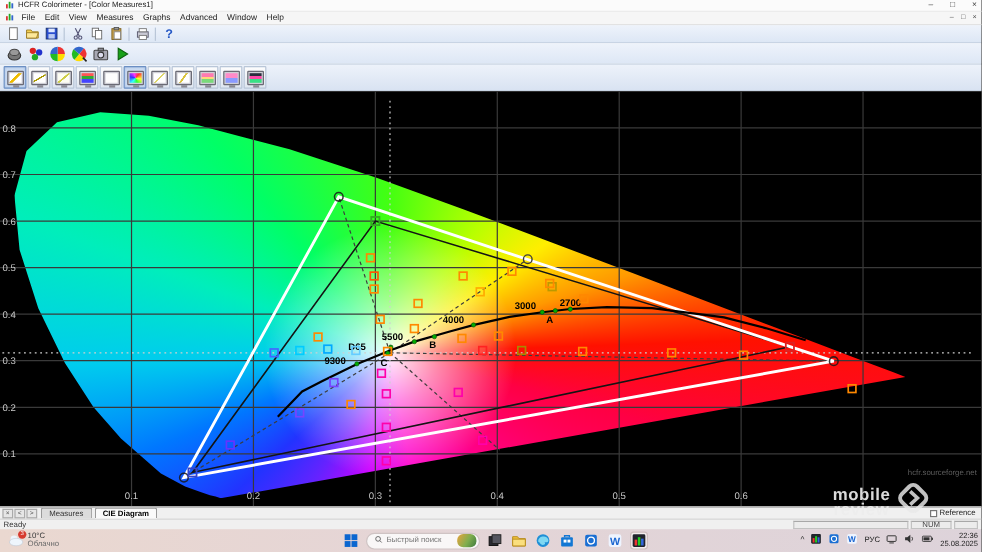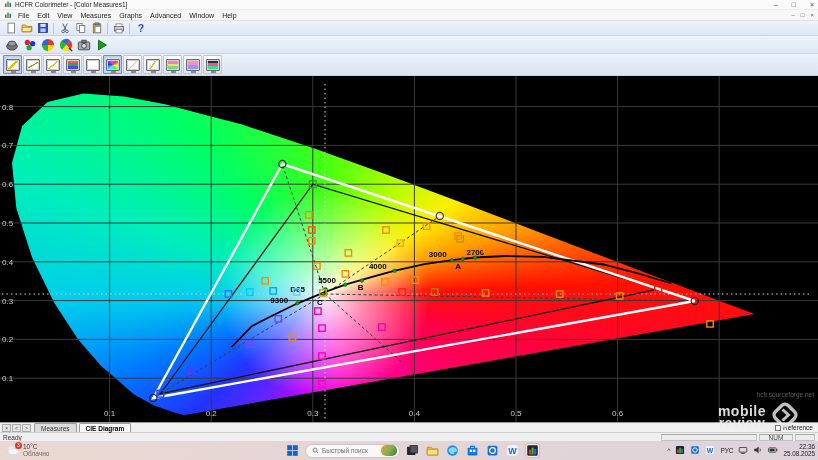--- a/index.html
+++ b/index.html
@@ -95,21 +95,21 @@
   .thumb { width:16px; height:11px; border-radius:5px; margin-left:auto;
     background:linear-gradient(120deg,#e8a33d,#7fae4e 55%,#3e7a3e); }
   .tray { position:absolute; right:3px; top:2px; display:flex; gap:5px; align-items:center; }
   .tray .mini svg { width:10px; height:10px; }
   .lang { font-size:6.5px; color:#222; }
   .clock { text-align:right; line-height:7px; font-size:6.3px; color:#222; }
   .chev { font-size:7px; color:#333; }
 
   
   .wm-site { position:absolute; right:4px; top:391px; font-size:6.5px; color:#5d5d5d; z-index:60; }
-  .watermark { position:absolute; right:16px; top:398px; z-index:60; display:flex; align-items:center;
+  .watermark { position:absolute; right:40px; top:398px; z-index:60; display:flex; align-items:center;
     gap:2px; opacity:.92; }
   .wm-text { text-align:center; line-height:12px; font-size:14px; font-weight:bold; color:#ededed;
     letter-spacing:0.5px; }
   .wm-logo svg { width:34px; height:34px; }
 </style>
 </head>
 <body>
 
 <svg width="0" height="0" style="position:absolute">
     <defs>

